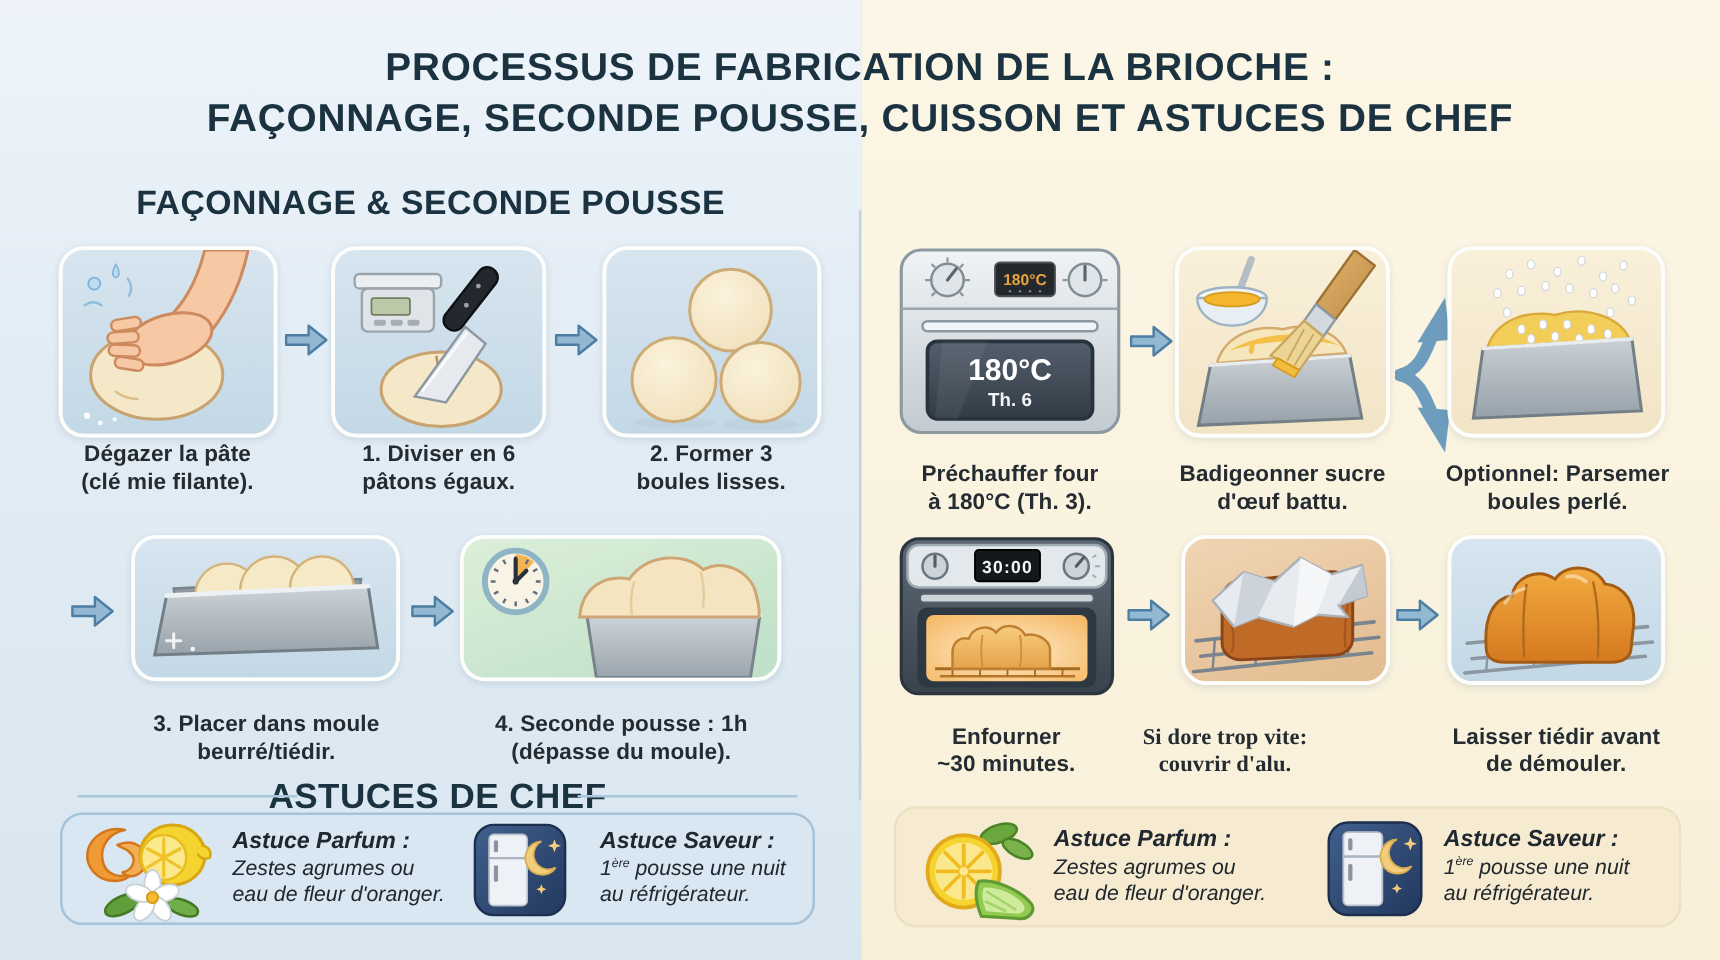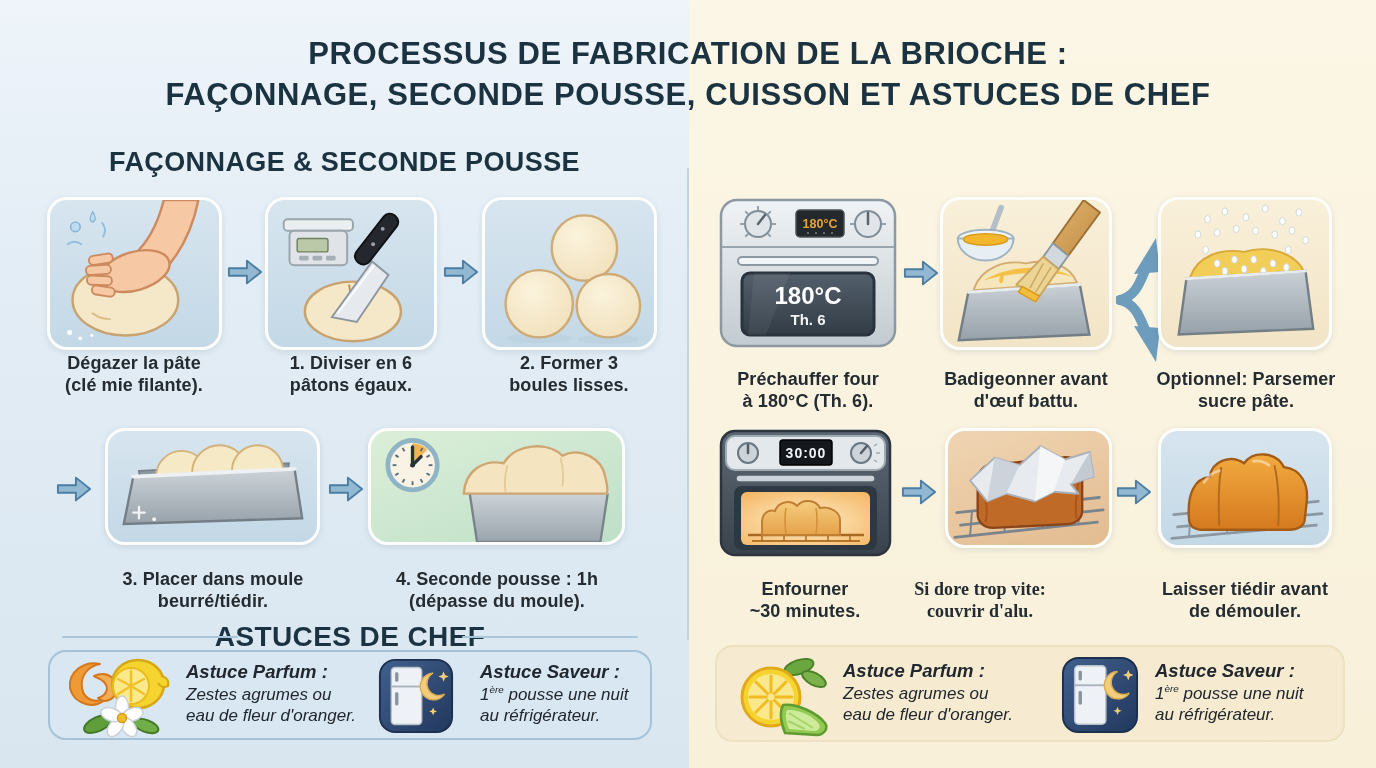--- a/index.html
+++ b/index.html
@@ -383,29 +383,29 @@
         <ellipse cx="106" cy="74" rx="3" ry="3.8"></ellipse>
           <ellipse cx="130" cy="70" rx="3" ry="3.8"></ellipse>
       </g>
       <path d="M26 82 L150 74 L158 134 L18 140 Z" fill="url(#panG4)" stroke="#737e86" stroke-width="2.5"></path>
       <path d="M26 82 L150 74" stroke="#e8ecef" stroke-width="3" stroke-linecap="round"></path>
     </svg>
   </div>
 
   <div class="cap" style="left:693px;top:368px;width:230px;">
     <span>Préchauffer four</span><br>
-    <span>à 180°C (Th. 6).</span>
+    <span>à 180°C (Th. 3).</span>
   </div>
   <div class="cap" style="left:911px;top:368px;width:230px;">
-    <span>Badigeonner avant</span><br>
+    <span>Badigeonner sucre</span><br>
     <span>d'œuf battu.</span>
   </div>
   <div class="cap" style="left:1131px;top:368px;width:230px;">
     <span>Optionnel: Parsemer</span><br>
-    <span>sucre pâte.</span>
+    <span>boules perlé.</span>
   </div>
 
   <svg class="bare" style="left:718px;top:428px;width:175px;height:130px;" viewBox="0 0 175 130">
     <defs>
       <linearGradient id="ovB2" x1="0" y1="0" x2="0" y2="1">
         <stop offset="0" stop-color="#5c6874"></stop>
           <stop offset="1" stop-color="#39434d"></stop>
       </linearGradient>
       <radialGradient id="glowG" cx=".5" cy=".55" r=".75">
         <stop offset="0" stop-color="#fdeecb"></stop>

